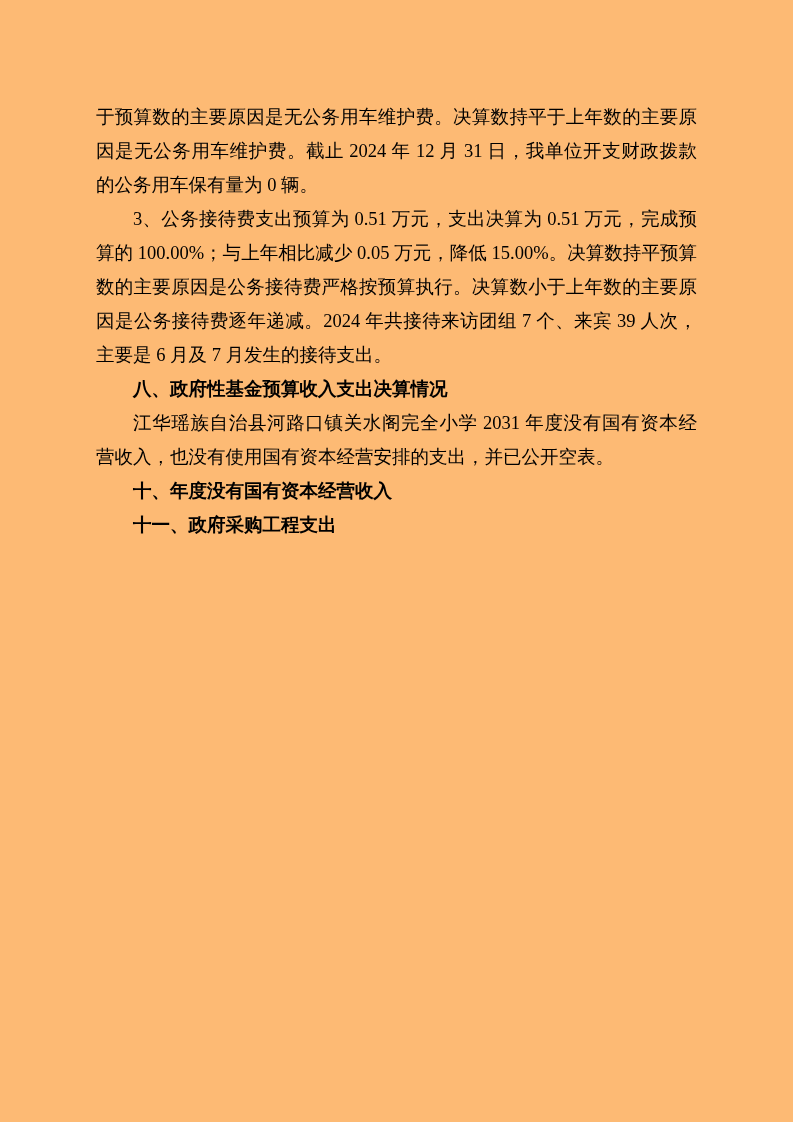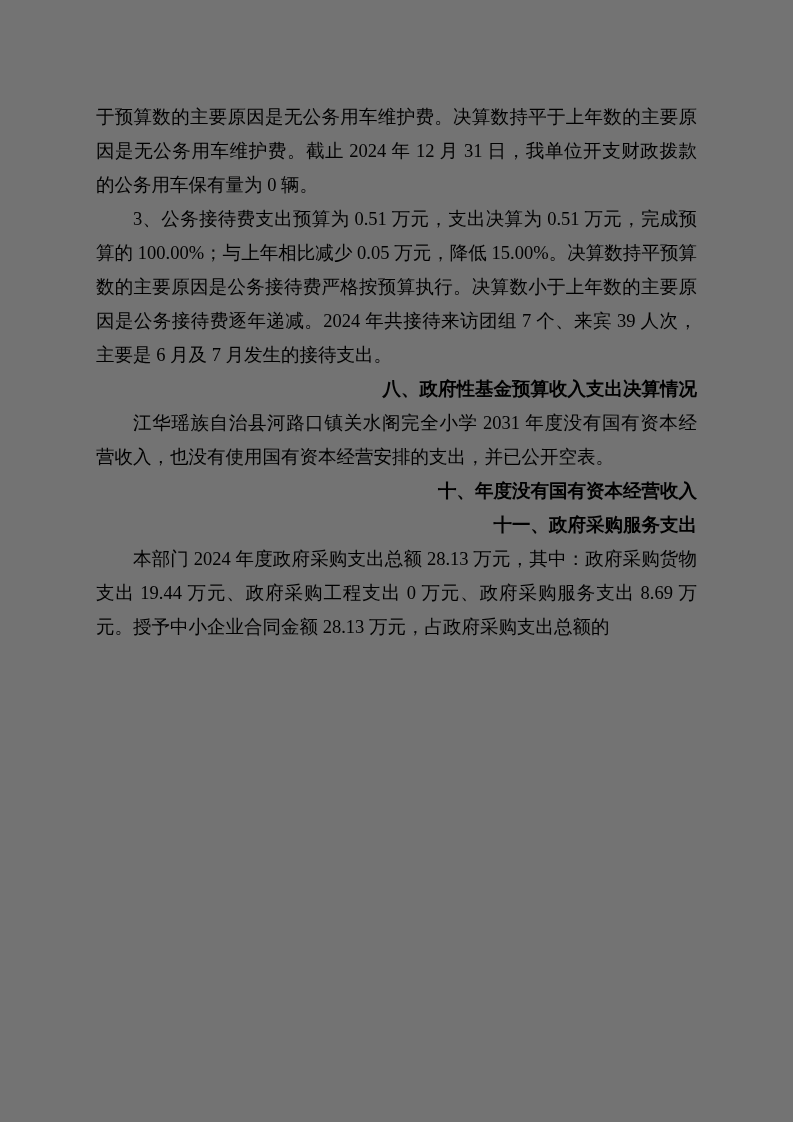--- a/index.html
+++ b/index.html
@@ -9,21 +9,21 @@
   }
   body {
     width: 793px;
     height: 1122px;
     overflow: hidden;
   }
   .page {
     box-sizing: border-box;
     width: 793px;
     height: 1122px;
-    background: #737373;
+    background: #fdba74;
     padding: 100px 96px 0 96px;
     color: #000000;
     font-family: "Liberation Serif", "DejaVu Serif", serif;
     font-size: 18.5px;
     line-height: 34px;
   }
   .para {
     margin: 0;
     text-align: justify;
     text-indent: 2em;
@@ -32,38 +32,36 @@
   .para.cont {
     text-indent: 0;
   }
   .heading {
     margin: 0;
     text-indent: 2em;
     font-family: "Liberation Sans", "DejaVu Sans", sans-serif;
     font-weight: bold;
     font-size: 18.5px;
     line-height: 34px;
-    text-align: right;
   }
 </style>
 </head>
 <body>
 
 <div class="page">
   <p class="para cont">于预算数的主要原因是无公务用车维护费。决算数持平于上年数的主要原因是无公务用车维护费。截止 2024 年 12 月 31 日，我单位开支财政拨款的公务用车保有量为 0 辆。</p>
 
   <p class="para">3、公务接待费支出预算为 0.51 万元，支出决算为 0.51 万元，完成预算的 100.00%；与上年相比减少 0.05 万元，降低 15.00%。决算数持平预算数的主要原因是公务接待费严格按预算执行。决算数小于上年数的主要原因是公务接待费逐年递减。2024 年共接待来访团组 7 个、来宾 39 人次，主要是 6 月及 7 月发生的接待支出。</p>
 
   <h3 class="heading">八、政府性基金预算收入支出决算情况</h3>
 
 
 
   <p class="para">江华瑶族自治县河路口镇关水阁完全小学 2031 年度没有国有资本经营收入，也没有使用国有资本经营安排的支出，并已公开空表。</p>
 
   <h3 class="heading">十、年度没有国有资本经营收入</h3>
 
 
-  <h3 class="heading">十一、政府采购服务支出</h3>
+  <h3 class="heading">十一、政府采购工程支出</h3>
 
 
 
-  <p class="para">本部门 2024 年度政府采购支出总额 28.13 万元，其中：政府采购货物支出 19.44 万元、政府采购工程支出 0 万元、政府采购服务支出 8.69 万元。授予中小企业合同金额 28.13 万元，占政府采购支出总额的</p>
 </div>
 
 </body></html>

